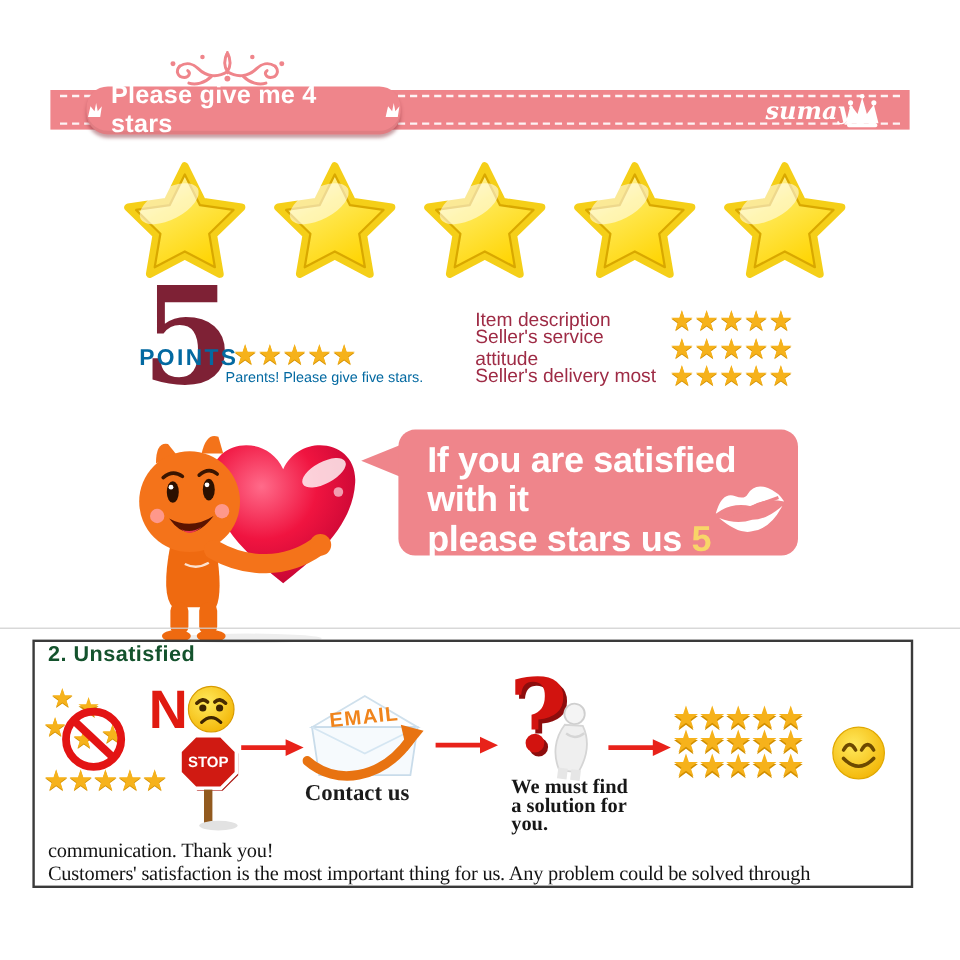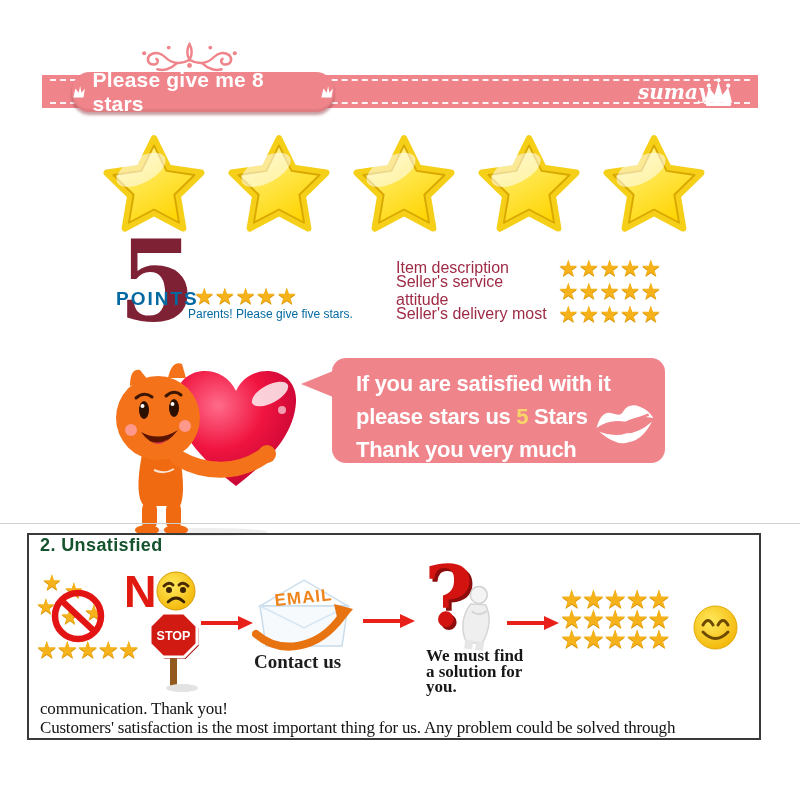--- a/index.html
+++ b/index.html
@@ -34,21 +34,21 @@
 
   
   .ratings{left:396px;top:257px;width:280px;}
   .rating-row{display:flex;align-items:center;height:22px;margin-bottom:1px;}
   .rating-label{width:162px;font-size:16px;color:#9e2b45;}
   .rating-stars{font-size:23px;line-height:22px;}
 
   
   .mascot{left:86px;top:346px;width:230px;height:190px;}
   .bubble{left:332px;top:358px;width:333px;height:105px;background:#ef858b;border-radius:14px;
-    color:#fff;font-size:22px;font-weight:bold;letter-spacing:-.3px;
+    color:#fff;font-size:30px;font-weight:bold;letter-spacing:-.3px;
     padding:9px 0 0 24px;box-sizing:border-box;line-height:33px;}
   .bubble-tail{left:301px;top:371px;width:0;height:0;border-top:13px solid transparent;
     border-bottom:13px solid transparent;border-right:32px solid #ef858b;}
   .five-hl{color:#f8d568;}
   .lips{left:594px;top:394px;width:62px;height:58px;transform:rotate(-10deg);}
 
   
   .divider{left:0;top:523px;width:800px;height:1px;background:#cfcfcf;}
   .panel{left:27px;top:533px;width:734px;height:207px;border:2px solid #3a3a3a;box-sizing:border-box;}
   .panel-title{left:40px;top:535px;font-size:18px;font-weight:600;color:#14532d;letter-spacing:.4px;}
@@ -133,21 +133,21 @@
         <circle cx="108" cy="14" r="2.2"></circle>
       <circle cx="38" cy="8" r="2"></circle>
         <circle cx="82" cy="8" r="2"></circle>
     </g>
   </svg>
 
   <div class="abs banner-label">
     <svg width="14" height="18" viewBox="0 0 20 22">
       <path d="M2 19 L5 6 L10 12 L12 2 L14 12 L19 6 L17 19 Z" fill="#fff"></path>
     </svg>
-    <span class="banner-label-text">Please give me 8 stars</span>
+    <span class="banner-label-text">Please give me 4 stars</span>
     <svg width="14" height="18" viewBox="0 0 20 22">
       <path d="M2 19 L5 6 L10 12 L12 2 L14 12 L19 6 L17 19 Z" fill="#fff"></path>
     </svg>
   </div>
 
   <div class="abs brand-script">sumay</div>
   <svg class="abs crown" viewBox="0 0 34 30">
     <path d="M3 25 L7 9 L13 17 L17 3 L21 17 L27 9 L31 25 Z" fill="#fff"></path>
     <rect x="4" y="25" width="26" height="3.5" rx="1.5" fill="#fff"></rect>
     <circle cx="7" cy="7.5" r="2.2" fill="#fff"></circle>

